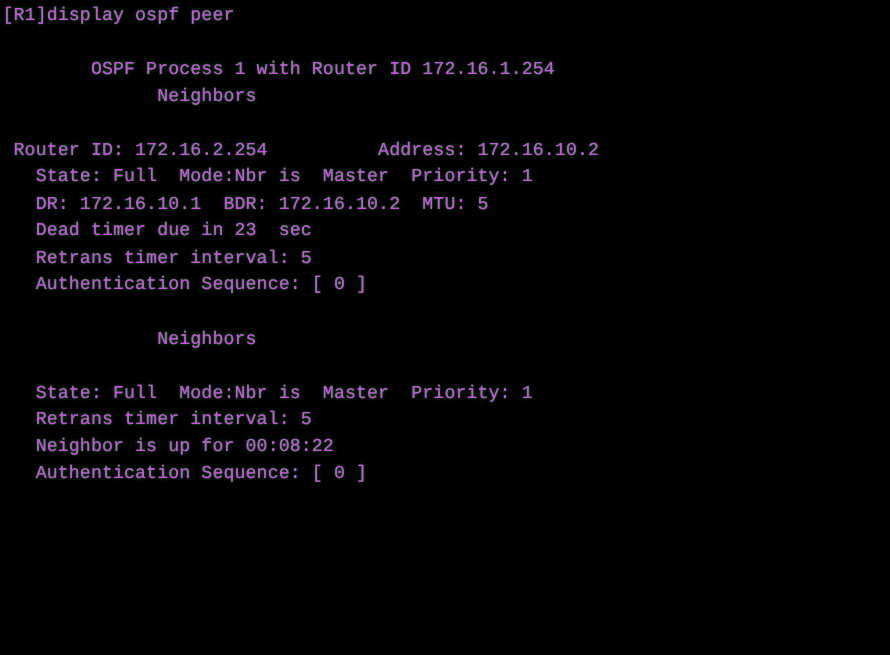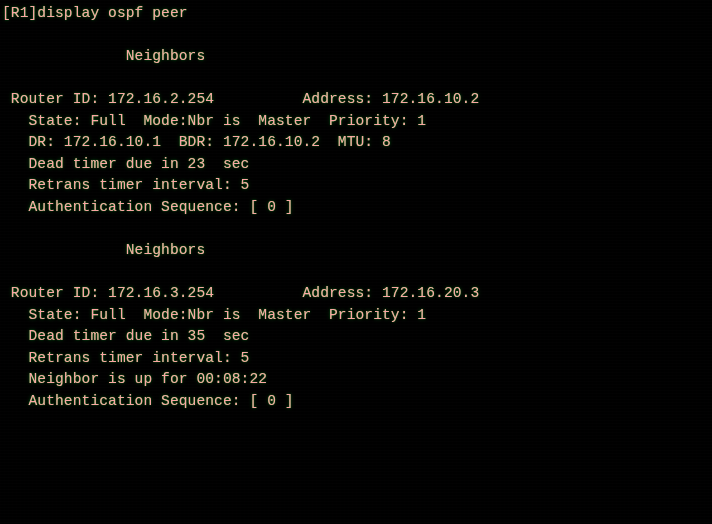--- a/index.html
+++ b/index.html
@@ -57,21 +57,21 @@
     width: 712px;
   }
 
   .line {
     display: block;
     font-family: "Liberation Mono", "DejaVu Sans Mono", monospace;
     font-size: 14.6px;
     line-height: 21.55px;
     height: 21.55px;
     letter-spacing: 0.08px;
-    color: #fca5a5;
+    color: #d946ef;
     text-shadow:
       0 0 1px rgba(40, 255, 70, 0.75),
       0 0 4px rgba(20, 210, 50, 0.35);
     white-space: pre;
     margin: 0;
   }
 
   .line.blank {
     color: transparent;
     text-shadow: none;
@@ -79,37 +79,36 @@
 </style>
 </head>
 <body>
 
 <div id="terminal">
 
   <div id="screen">
 
     <span class="line">[R1]display ospf peer</span>
     <span class="line blank"></span>
+    <span class="line">        OSPF Process 1 with Router ID 172.16.1.254</span>
     <span class="line">              Neighbors</span>
     <span class="line blank"></span>
 
     <span class="line"> Router ID: 172.16.2.254          Address: 172.16.10.2</span>
     <span class="line">   State: Full  Mode:Nbr is  Master  Priority: 1</span>
-    <span class="line">   DR: 172.16.10.1  BDR: 172.16.10.2  MTU: 8</span>
+    <span class="line">   DR: 172.16.10.1  BDR: 172.16.10.2  MTU: 5</span>
     <span class="line">   Dead timer due in 23  sec</span>
     <span class="line">   Retrans timer interval: 5</span>
     <span class="line">   Authentication Sequence: [ 0 ]</span>
 
     <span class="line blank"></span>
     <span class="line">              Neighbors</span>
     <span class="line blank"></span>
 
-    <span class="line"> Router ID: 172.16.3.254          Address: 172.16.20.3</span>
     <span class="line">   State: Full  Mode:Nbr is  Master  Priority: 1</span>
-    <span class="line">   Dead timer due in 35  sec</span>
     <span class="line">   Retrans timer interval: 5</span>
     <span class="line">   Neighbor is up for 00:08:22</span>
     <span class="line">   Authentication Sequence: [ 0 ]</span>
 
     <span class="line blank"></span>
 
   </div>
 
   <div id="noise"></div>
 

